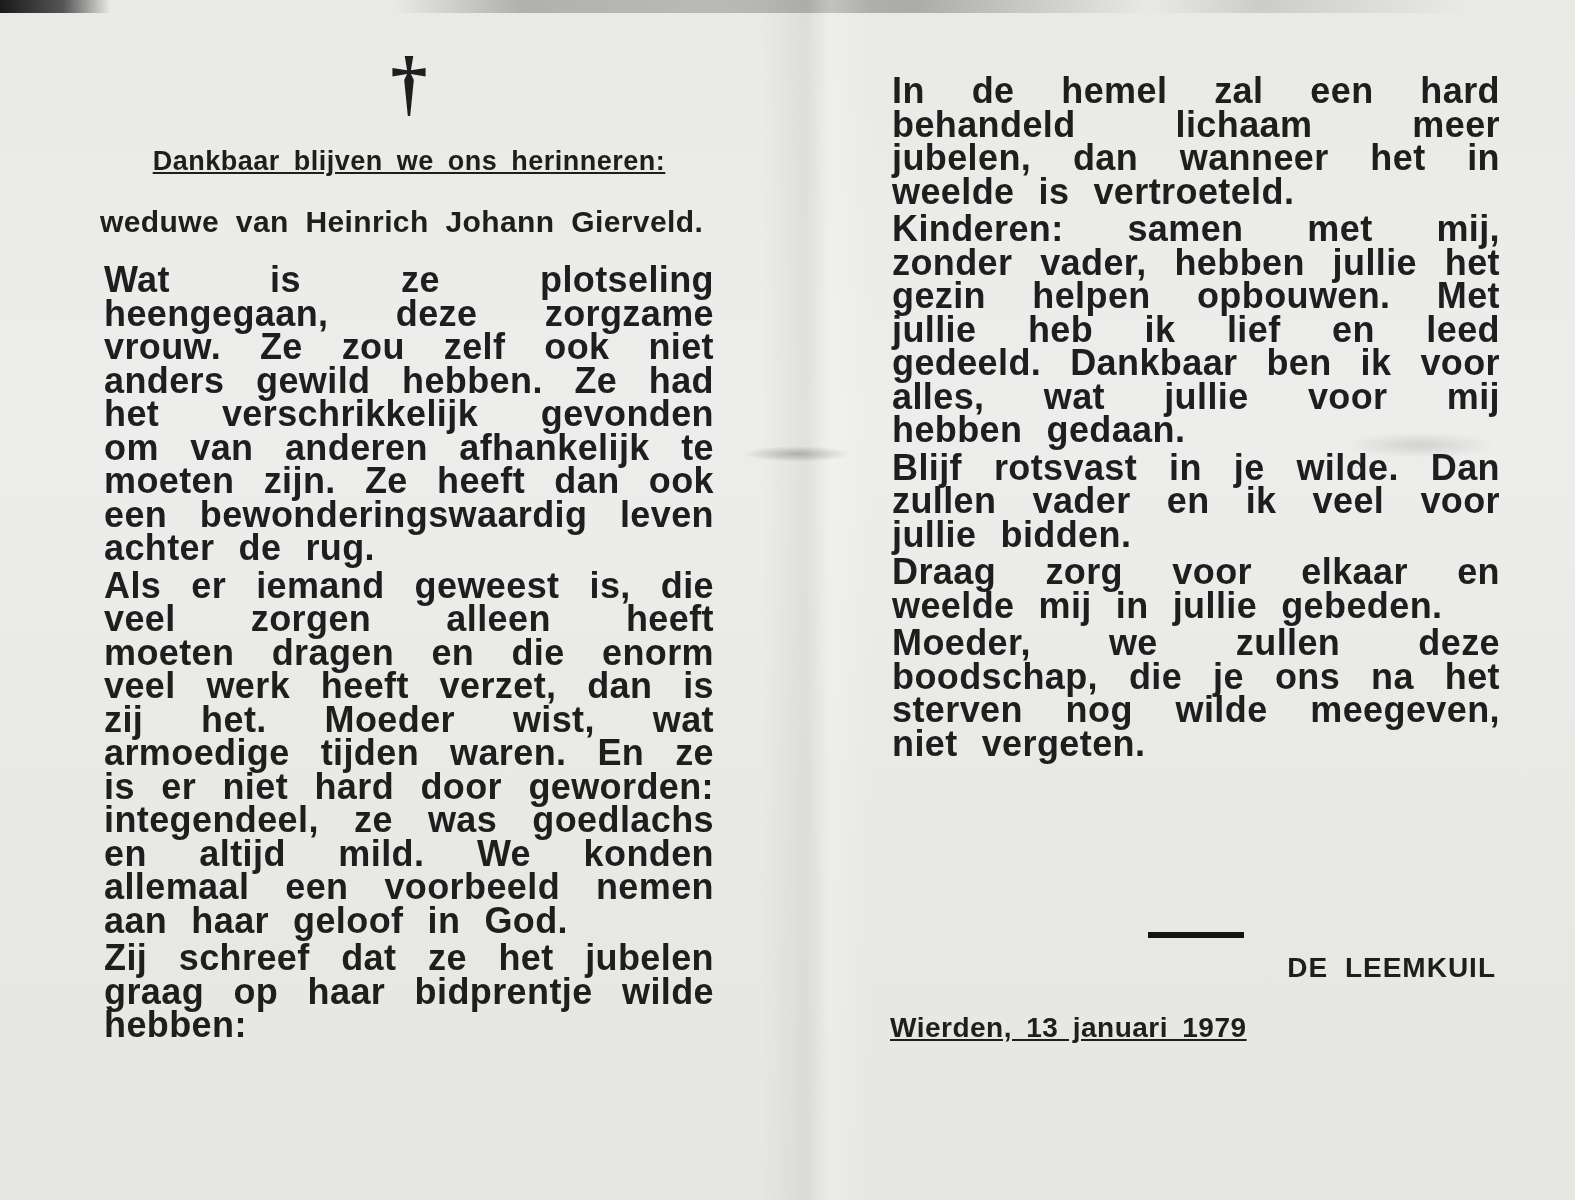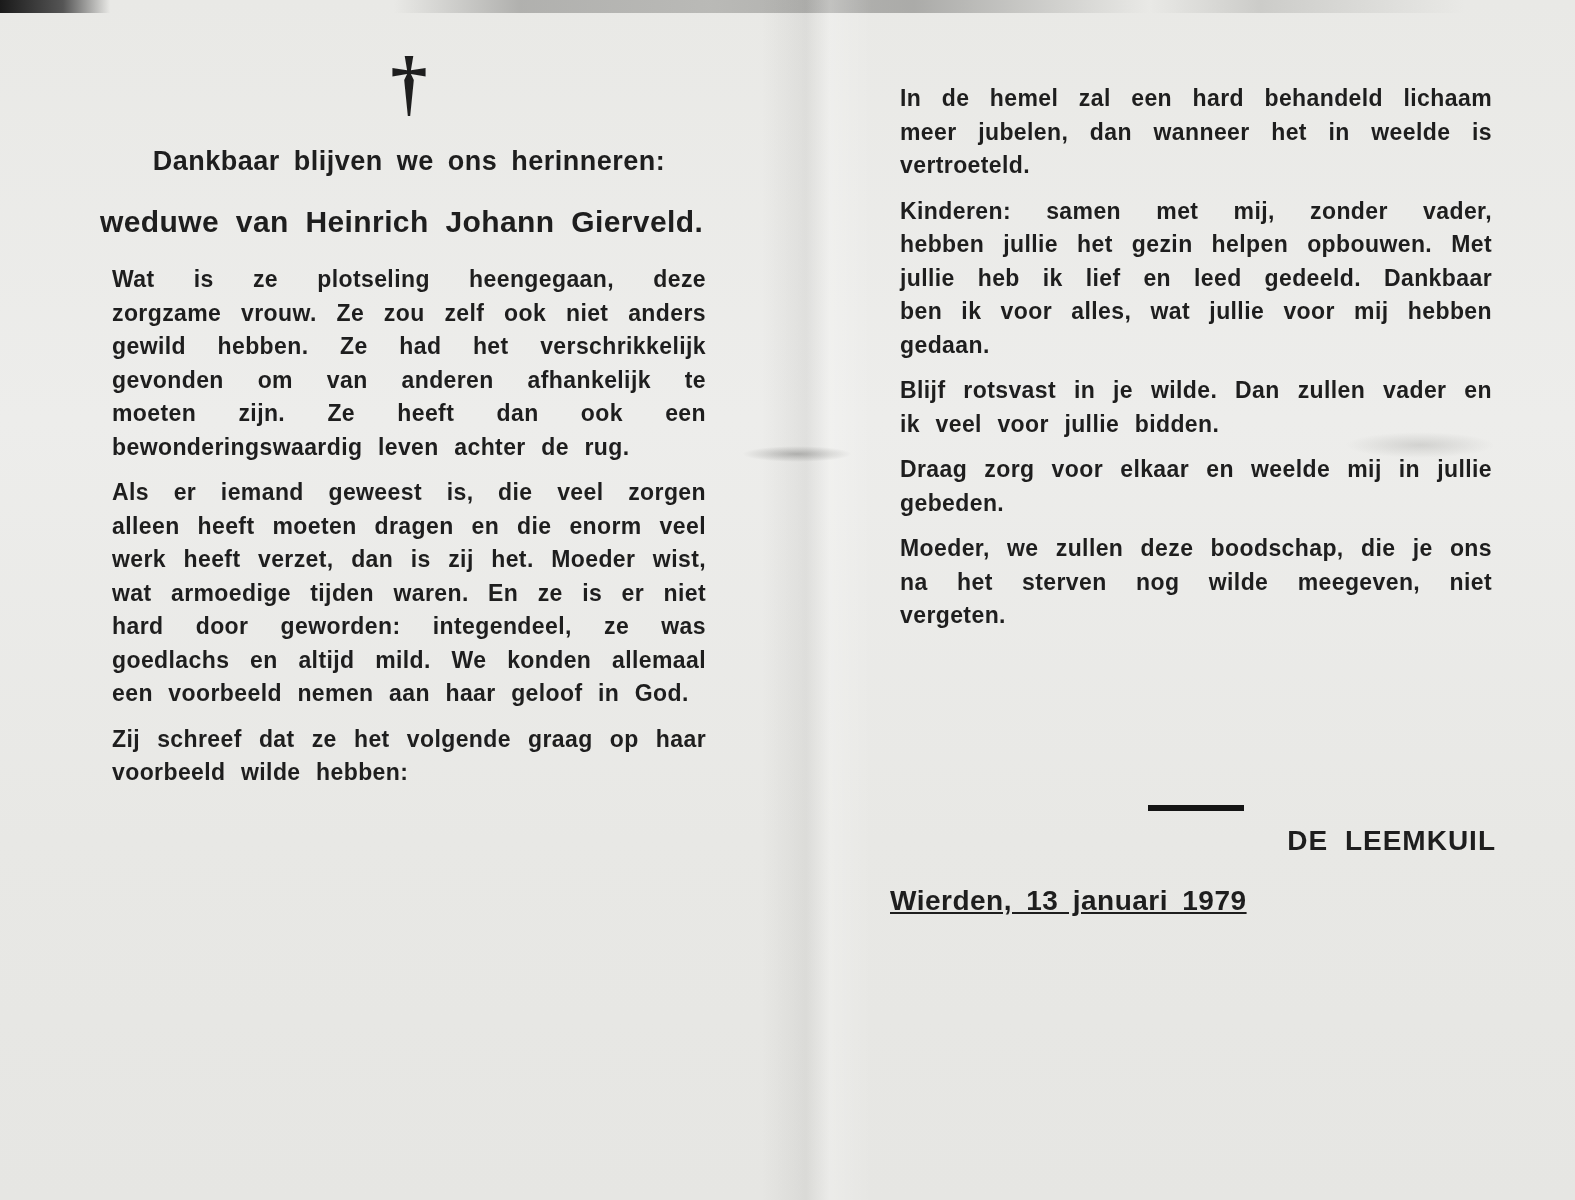--- a/index.html
+++ b/index.html
@@ -56,44 +56,45 @@
     line-height: 74px;
     margin: 0 0 26px 0;
   }
   .intro-line {
     text-align: center;
     font-size: 27px;
     font-weight: bold;
     letter-spacing: 0.5px;
     word-spacing: 6px;
     margin: 0 0 28px 0;
+    text-decoration: underline;
   }
   .deceased-name {
     text-align: center;
     font-size: 29px;
     font-weight: bold;
     letter-spacing: 2px;
     word-spacing: 10px;
     margin: 0 0 26px 0;
   }
   .widow-line {
     font-size: 30px;
     font-weight: bold;
     letter-spacing: 0.4px;
     word-spacing: 8px;
     margin: 0 0 24px 0;
   }
   p.justified {
     text-align: justify;
-    font-size: 23px;
+    font-size: 36px;
     line-height: 33.5px;
     font-weight: bold;
     letter-spacing: 0.4px;
     word-spacing: 0.38em;
-    margin: 12px;
+    margin: 4px;
   }
   p.gap-above { margin-top: 22px; }
 
   .section-divider {
     width: 96px; height: 6px;
     background: #141414;
     margin: 172px auto 0 auto;
   }
 
   .thanks-block {
@@ -133,21 +134,21 @@
 <div class="col-left">
   <div class="cross">†</div>
 
   <div class="intro-line">Dankbaar blijven we ons herinneren:</div>
 
 
   <div class="widow-line">weduwe van Heinrich Johann Gierveld.</div>
 
   <p class="justified gap-above">Wat is ze plotseling heengegaan, deze zorgzame vrouw. Ze zou zelf ook niet anders gewild hebben. Ze had het verschrikkelijk gevonden om van anderen afhankelijk te moeten zijn. Ze heeft dan ook een bewonderingswaardig leven achter de rug.</p>
   <p class="justified">Als er iemand geweest is, die veel zorgen alleen heeft moeten dragen en die enorm veel werk heeft verzet, dan is zij het. Moeder wist, wat armoedige tijden waren. En ze is er niet hard door geworden: integendeel, ze was goedlachs en altijd mild. We konden allemaal een voorbeeld nemen aan haar geloof in God.</p>
-  <p class="justified">Zij schreef dat ze het volgende graag op haar voorbeeld wilde hebben:</p>
+  <p class="justified">Zij schreef dat ze het jubelen graag op haar bidprentje wilde hebben:</p>
 </div>
 
 <div class="col-right">
   <div>
     <p class="justified">In de hemel zal een hard behandeld lichaam meer jubelen, dan wanneer het in weelde is vertroeteld.</p>
     <p class="justified">Kinderen: samen met mij, zonder vader, hebben jullie het gezin helpen opbouwen. Met jullie heb ik lief en leed gedeeld. Dankbaar ben ik voor alles, wat jullie voor mij hebben gedaan.</p>
     <p class="justified">Blijf rotsvast in je wilde. Dan zullen vader en ik veel voor jullie bidden.</p>
     <p class="justified">Draag zorg voor elkaar en weelde mij in jullie gebeden.</p>
     <p class="justified">Moeder, we zullen deze boodschap, die je ons na het sterven nog wilde meegeven, niet vergeten.</p>
   </div>

